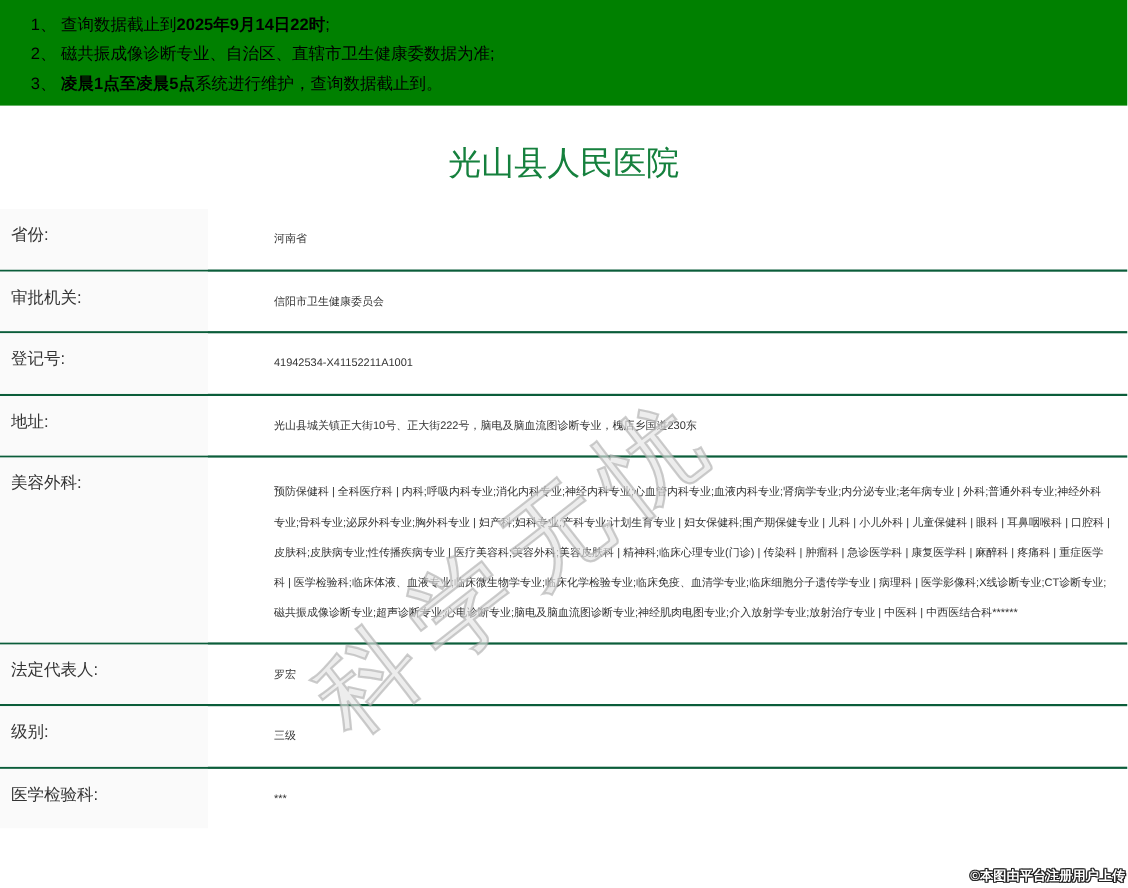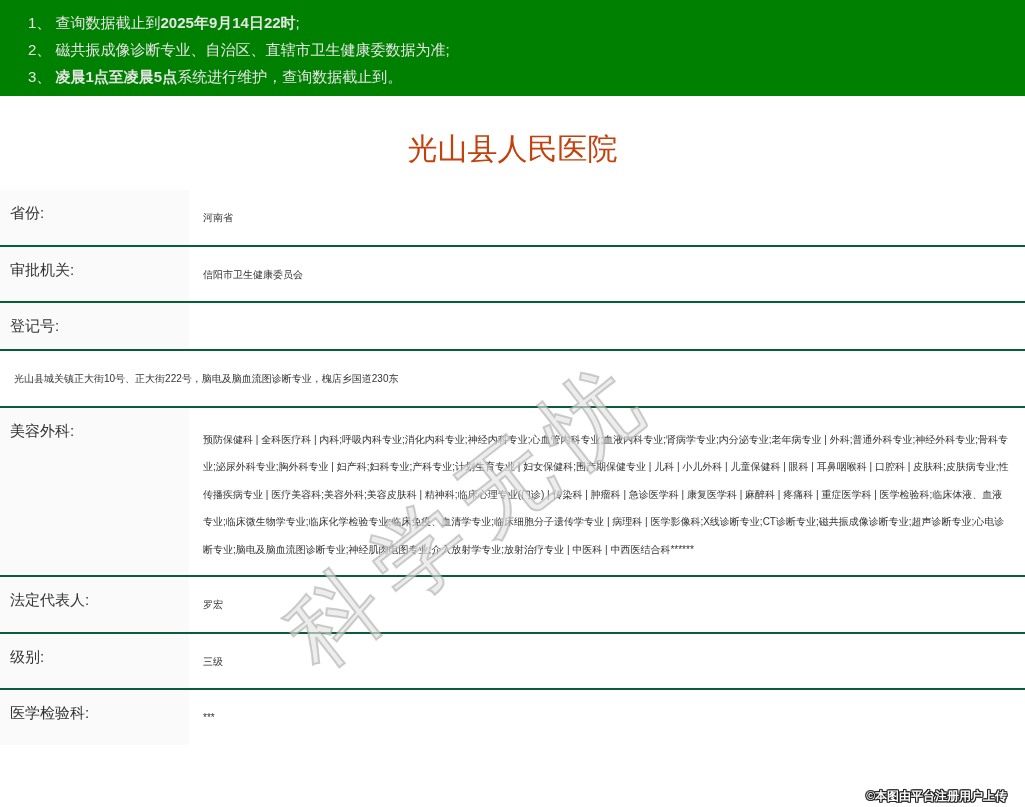--- a/index.html
+++ b/index.html
@@ -1,51 +1,51 @@
 <!DOCTYPE html>
 <html><head>
 <meta charset="utf-8">
 <style>
   * { margin:0; padding:0; box-sizing:border-box; }
   html,body { width:1025px; height:807px; overflow:hidden; background:#fff;
     font-family:"Liberation Sans","DejaVu Sans",sans-serif; color:#333; }
   .page { position:relative; width:1025px; height:807px; overflow:hidden; }
 
   
-  .notice-bar { width:1025px; height:96px; background:#008000; color:#e5e5e5;
+  .notice-bar { width:1025px; height:96px; background:#008000; color:#000000;
     padding:9px 10px 0 28px; font-size:15px; }
   .notice-line { line-height:27px; white-space:nowrap; }
   .notice-line b { font-weight:bold; }
 
   
   .hospital-title { margin-top:30px; height:46px; line-height:46px;
-    text-align:center; font-size:30px; color:#c2410c; font-weight:400; }
+    text-align:center; font-size:30px; color:#15803d; font-weight:400; }
 
   
   .info-table { margin-top:18px; width:1025px; }
   .info-row { display:flex; align-items:center; min-height:47px;
-    border-bottom:2px solid #0b5d3a; }
+    border-bottom:2px solid #0b5d3a;gap:46px; }
   .info-row:last-child { border-bottom:none; min-height:45px; }
   .cell-label { width:189px; min-height:45px; align-self:stretch;
     background:#fafafa; padding:14px 8px 13px 10px; font-size:15px; }
   .cell-value { flex:1; padding:14px 14px 13px 14px; font-size:10px;
     line-height:27.5px; }
   .row-tall .cell-value { padding-top:18px; padding-bottom:12px; }
 
   
   .watermark { position:absolute; left:235px; top:400px; width:600px;
     font-size:92px; letter-spacing:16px; white-space:nowrap;
     transform:rotate(-38deg); transform-origin:50% 50%;
     color:rgba(255,255,255,0.45);
     -webkit-text-stroke:2px rgba(165,165,165,0.55);
     text-shadow:0 0 1px rgba(160,160,160,0.35);
     pointer-events:none; }
 
   
-  .footer-credit { position:absolute; right:18px; bottom:2px; font-size:12px;
+  .footer-credit { position:absolute; right:2px; bottom:2px; font-size:12px;
     font-weight:bold; color:#fff;
     text-shadow:-1px 0 0 #222, 1px 0 0 #222, 0 -1px 0 #222, 0 1px 0 #222,
       -1px -1px 0 #222, 1px 1px 0 #222, -1px 1px 0 #222, 1px -1px 0 #222; }
 </style>
 </head>
 <body>
 
 <div class="page">
 
   <div class="notice-bar">
@@ -60,22 +60,24 @@
     <div class="info-row">
       <div class="cell-label">省份:</div>
       <div class="cell-value">河南省</div>
     </div>
     <div class="info-row">
       <div class="cell-label">审批机关:</div>
       <div class="cell-value">信阳市卫生健康委员会</div>
     </div>
     <div class="info-row">
       <div class="cell-label">登记号:</div>
+      <div class="cell-value">41942534-X41152211A1001</div>
     </div>
     <div class="info-row">
+      <div class="cell-label">地址:</div>
       <div class="cell-value">光山县城关镇正大街10号、正大街222号，脑电及脑血流图诊断专业，槐店乡国道230东</div>
     </div>
     <div class="info-row row-tall">
       <div class="cell-label">美容外科:</div>
       <div class="cell-value">预防保健科 | 全科医疗科 | 内科;呼吸内科专业;消化内科专业;神经内科专业;心血管内科专业;血液内科专业;肾病学专业;内分泌专业;老年病专业 | 外科;普通外科专业;神经外科专业;骨科专业;泌尿外科专业;胸外科专业 | 妇产科;妇科专业;产科专业;计划生育专业 | 妇女保健科;围产期保健专业 | 儿科 | 小儿外科 | 儿童保健科 | 眼科 | 耳鼻咽喉科 | 口腔科 | 皮肤科;皮肤病专业;性传播疾病专业 | 医疗美容科;美容外科;美容皮肤科 | 精神科;临床心理专业(门诊) | 传染科 | 肿瘤科 | 急诊医学科 | 康复医学科 | 麻醉科 | 疼痛科 | 重症医学科 | 医学检验科;临床体液、血液专业;临床微生物学专业;临床化学检验专业;临床免疫、血清学专业;临床细胞分子遗传学专业 | 病理科 | 医学影像科;X线诊断专业;CT诊断专业;磁共振成像诊断专业;超声诊断专业;心电诊断专业;脑电及脑血流图诊断专业;神经肌肉电图专业;介入放射学专业;放射治疗专业 | 中医科 | 中西医结合科******</div>
     </div>
     <div class="info-row">
       <div class="cell-label">法定代表人:</div>
       <div class="cell-value">罗宏</div>
     </div>

